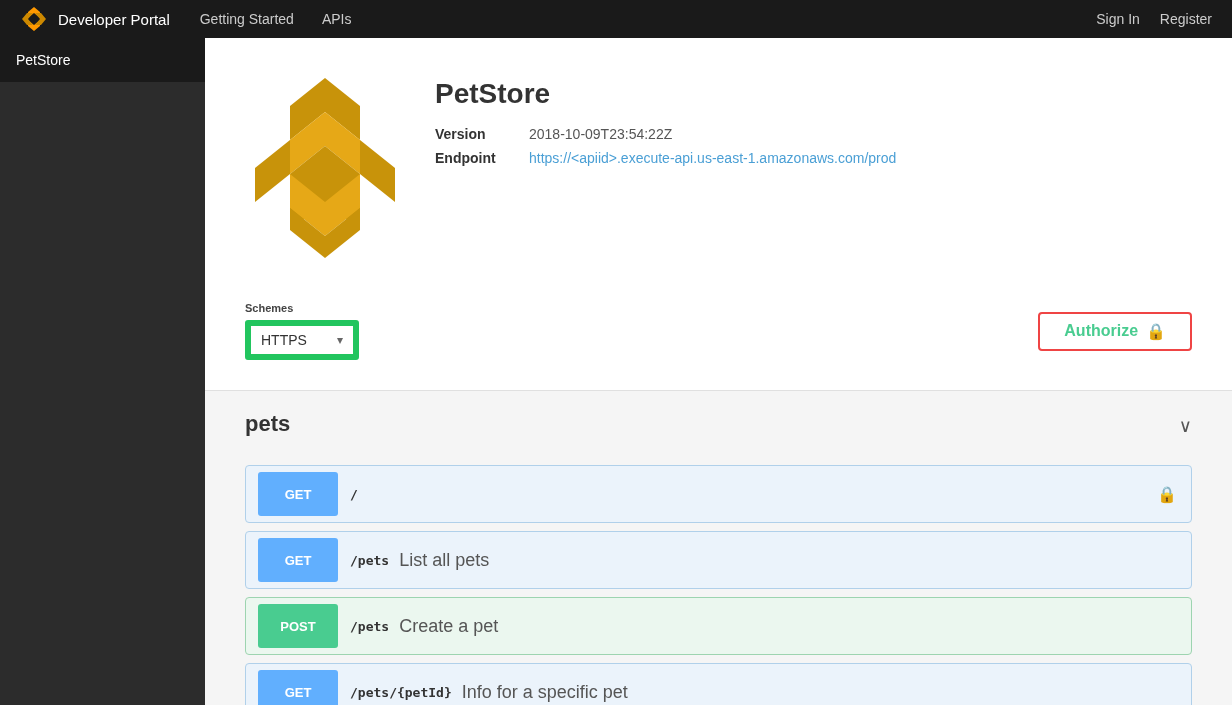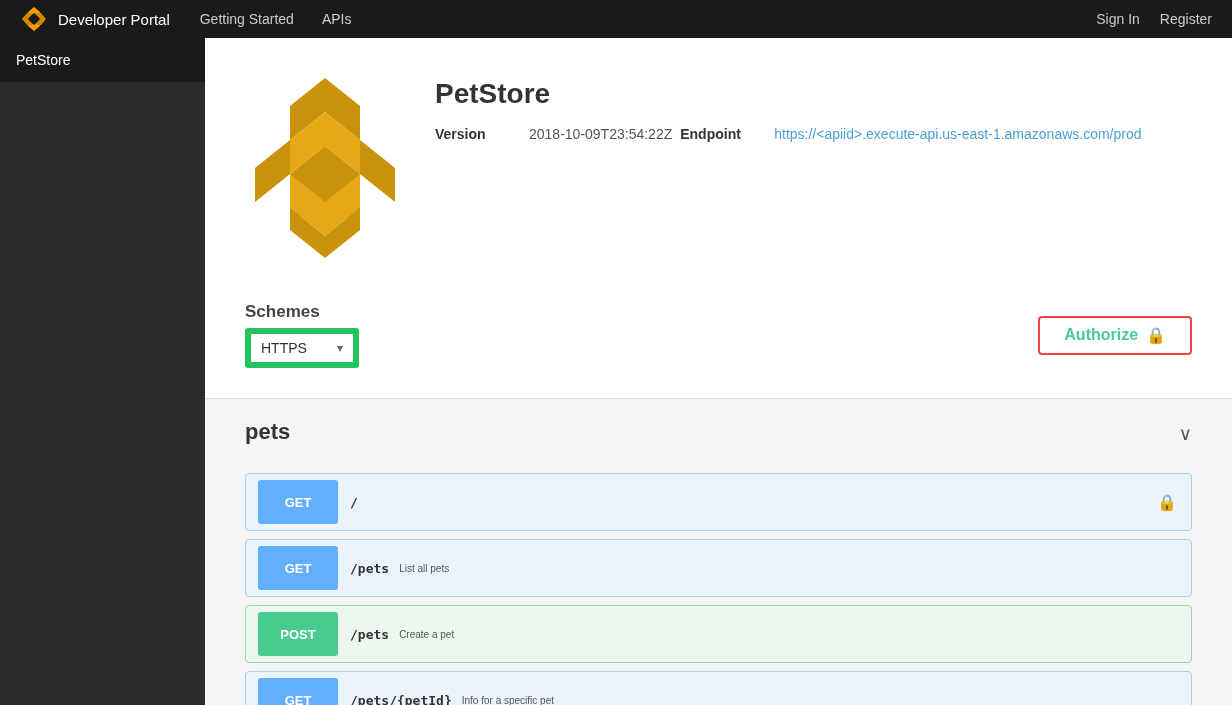--- a/index.html
+++ b/index.html
@@ -108,20 +108,21 @@
       padding-top: 10px;
     }
     .api-title {
       font-size: 28px;
       font-weight: 600;
       color: #333;
       margin-bottom: 16px;
     }
     .api-meta {
       display: flex;
+      flex-direction: column;
       gap: 8px;
     }
     .api-meta-row {
       display: flex;
       align-items: center;
       gap: 12px;
       font-size: 14px;
     }
     .api-meta-label {
       font-weight: 600;
@@ -137,21 +138,21 @@
     }
 
     
     .schemes-row {
       display: flex;
       align-items: center;
       justify-content: space-between;
       margin-top: 10px;
     }
     .schemes-label {
-      font-size: 17px;
+      font-size: 11px;
       font-weight: 600;
       color: #444;
       margin-bottom: 6px;
     }
     .schemes-select {
       display: flex;
       align-items: center;
       border: 6px solid #22c55e;
       border-radius: 3px;
       padding: 6px 10px;
@@ -240,21 +241,21 @@
     .method-badge.post {
       background: #49cc90;
     }
     .endpoint-path {
       font-size: 13px;
       font-weight: 700;
       color: #333;
       font-family: monospace;
     }
     .endpoint-desc {
-      font-size: 10px;
+      font-size: 18px;
       color: #555;
       margin-left: 10px;
     }
     .endpoint-right {
       margin-left: auto;
       margin-right: 14px;
       color: #333;
       font-size: 16px;
     }
 

